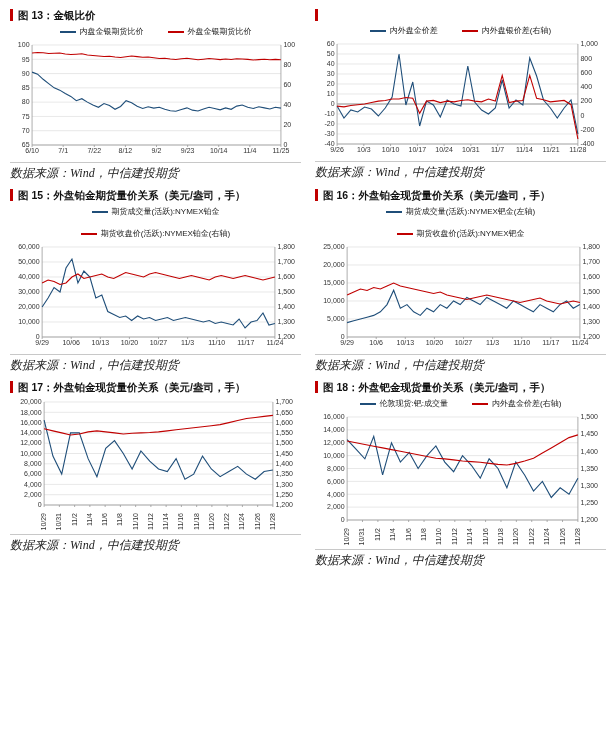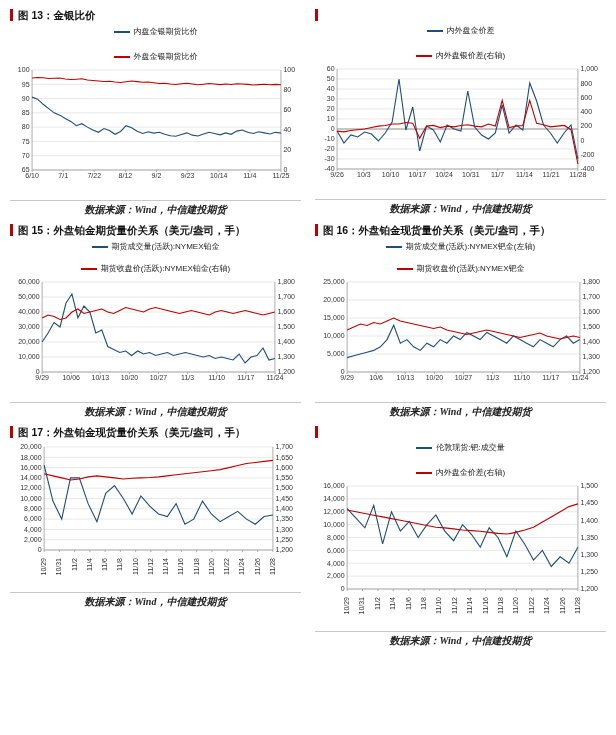--- a/index.html
+++ b/index.html
@@ -6,42 +6,42 @@
   html, body { margin:0; padding:0; }
   body {
     width: 616px; height: 735px;
     background: #ffffff;
     font-family: "Liberation Sans", sans-serif;
     color: #1a1a1a;
     overflow: hidden;
   }
   .page { width:616px; height:735px; position:relative; padding: 8px 10px 0 10px; }
   .grid { display: grid; grid-template-columns: 1fr 1fr; column-gap: 14px; }
-  .panel { position: relative; margin-bottom: 6px; text-align: center; }
+  .panel { position: relative; margin-bottom: 6px; }
   .panel-title {
     display: flex; align-items: flex-start; font-size: 10.5px; font-weight: bold;
     color: #111; line-height: 14px; margin-bottom: 2px;
   }
   .title-bar {
     display: inline-block; width: 3px; height: 12px; background: #c00000;
     margin-right: 5px; margin-top: 1px; flex: 0 0 auto;
   }
   .title-text { white-space: nowrap; }
   .legend {
-    display: flex; justify-content: center; align-items: center; gap: 14px;
-    font-size: 8px; color: #222; margin: 4px 0 2px 0; flex-wrap: wrap; flex-direction: column;
+    display: flex; justify-content: center; align-items: center; gap: 24px;
+    font-size: 8px; color: #222; margin: 4px 0 2px 0; flex-wrap: wrap;
   }
   .legend.stacked { flex-direction: column; gap: 11px; align-items: center; }
   .legend-item { display: flex; align-items: center; gap: 4px; white-space: nowrap; }
   .legend-swatch { width: 16px; height: 2px; display: inline-block; }
   .chart-wrap { width: 100%; }
   svg { display: block; width: 100%; }
   .src {
-    font-size: 10px; font-style: italic; font-family: "Liberation Serif", serif;
-    font-weight: bold; color: #222; border-top: 1px solid #c8c8c8; padding-top: 2px; margin-top: 16px;
+    font-size: 12px; font-style: italic; font-family: "Liberation Serif", serif;
+    font-weight: normal; color: #222; border-top: 1px solid #c8c8c8; padding-top: 2px; margin-top: 3px;
   }
   .tick { font-size: 7px; fill: #333; font-family: "Liberation Sans", sans-serif; }
   .axis-line { stroke: #9a9a9a; stroke-width: 0.8; }
   .grid-line { stroke: #d9d9d9; stroke-width: 0.6; }
   .series-line { fill: none; stroke-width: 1.1; }
 </style>
 </head>
 <body>
 
 <div class="page">
@@ -399,20 +399,21 @@
             <text x="0" y="0" class="tick" text-anchor="end" transform="translate(264.0,117) rotate(-90)">11/28</text>
             <line x1="262" y1="109" x2="262" y2="111" class="axis-line"></line>
           </svg>
         </div>
       <div class="src">数据来源：Wind，中信建投期货</div>
     </div>
 
     <div class="panel">
       <div class="panel-title">
         <span class="title-bar"></span>
+        <span class="title-text"><span>图 18：</span><span>外盘钯金现货量价关系（美元/盎司，手）</span></span>
       </div>
       <div class="legend">
         <span class="legend-item">
             <span class="legend-swatch" style="background:#1f4e79"></span>
             <span>伦敦现货:钯:成交量</span>
           </span>
         <span class="legend-item">
             <span class="legend-swatch" style="background:#c00000"></span>
             <span>内外盘金价差(右轴)</span>
           </span>

